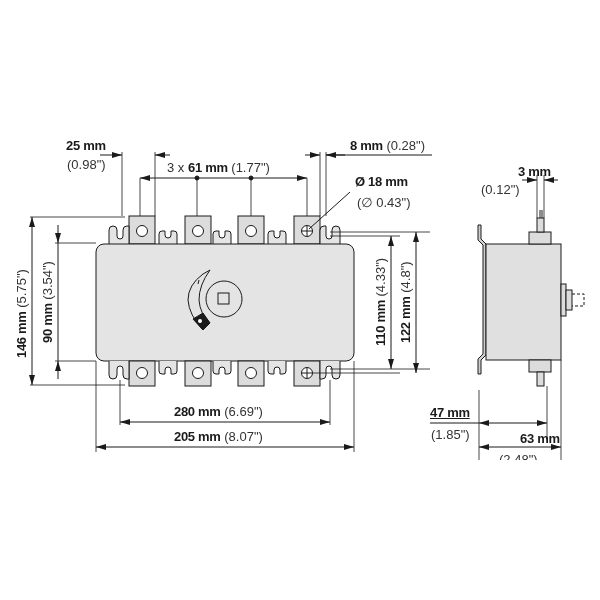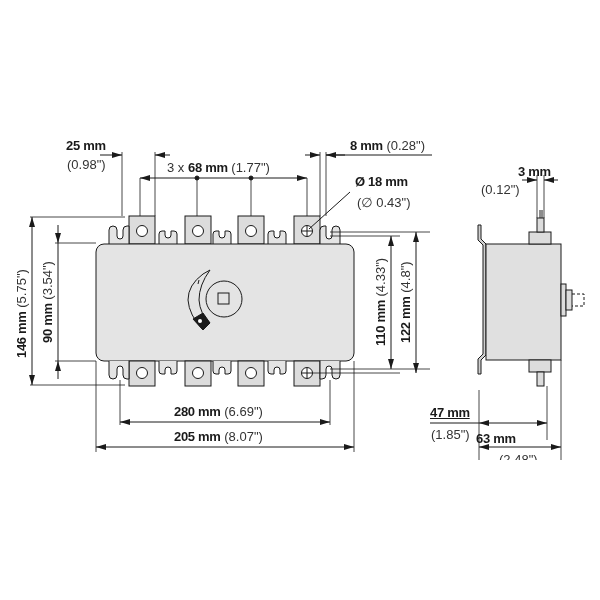--- a/index.html
+++ b/index.html
@@ -158,21 +158,21 @@
   </svg>
 
   <div class="lbl" style="left:66px; top:138px;">
     <b>25 mm</b>
   </div>
   <div class="lbl" style="left:67px; top:157px;">
     <span class="n">(0.98")</span>
   </div>
 
   <div class="lbl" style="left:167px; top:160px;">
-    <span class="n">3 x </span><b>68 mm</b>
+    <span class="n">3 x </span><b>61 mm</b>
     <span class="n">(1.77")</span>
   </div>
 
   <div class="lbl" style="left:350px; top:138px;">
     <b>8 mm</b>
     <span class="n">(0.28")</span>
   </div>
 
   <div class="lbl" style="left:355px; top:174px;">
     <b>Ø 18 mm</b>
@@ -215,19 +215,19 @@
     <span class="n">(0.12")</span>
   </div>
 
   <div class="lbl" style="left:430px; top:405px;text-decoration:underline;">
     <b>47 mm</b>
   </div>
   <div class="lbl" style="left:431px; top:427px;">
     <span class="n">(1.85")</span>
   </div>
 
-  <div class="lbl" style="left:476px; top:431px;">
+  <div class="lbl" style="left:520px; top:431px;">
     <b>63 mm</b>
   </div>
   <div class="lbl" style="left:499px; top:452px;">
     <span class="n">(2.48")</span>
   </div>
 </div>
 
 </body></html>

